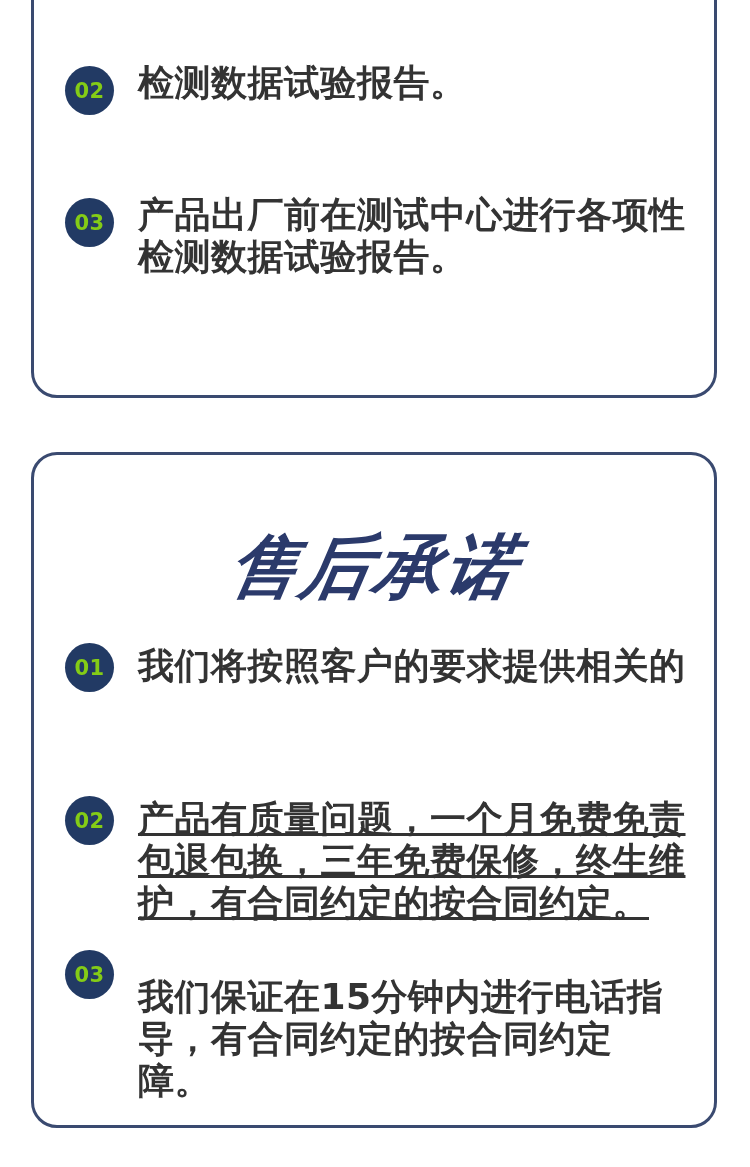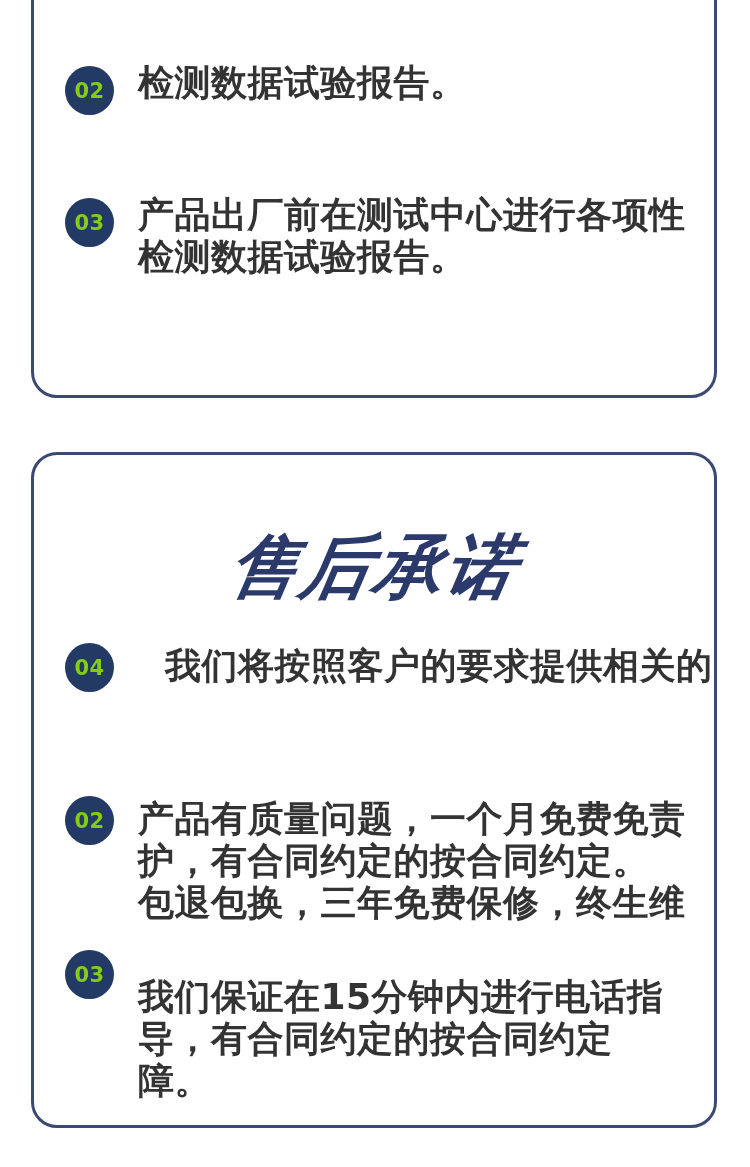--- a/index.html
+++ b/index.html
@@ -64,23 +64,23 @@
   }
 
   
   #cq-badge-1 { left: 31px; top: 115px; }
   #cq-text-1  { top: 111px; }
   #cq-badge-2 { left: 31px; top: 247px; }
   #cq-text-2  { top: 243px; }
 
   
   #ca-badge-1 { left: 31px; top: 188px; }
-  #ca-text-1  { top: 190px; margin-left: 27px; }
+  #ca-text-1  { top: 190px; }
   #ca-badge-2 { left: 31px; top: 341px; }
-  #ca-text-2  { top: 343px; }
+  #ca-text-2  { top: 343px; text-decoration: underline; }
   #ca-badge-3 { left: 31px; top: 495px; }
   #ca-text-3  { top: 521px; }
 </style>
 </head>
 <body>
 
 <div id="page">
 
   <div class="card" id="card-quality">
     <div class="badge" id="cq-badge-1">02</div>
@@ -91,30 +91,30 @@
     <div class="badge" id="cq-badge-2">03</div>
     <div class="item-text" id="cq-text-2">
       <div class="line">产品出厂前在测试中心进行各项性</div>
       <div class="line">检测数据试验报告。</div>
     </div>
   </div>
 
   <div class="card" id="card-aftersales">
     <div class="section-title">售后承诺</div>
 
-    <div class="badge" id="ca-badge-1">04</div>
+    <div class="badge" id="ca-badge-1">01</div>
     <div class="item-text" id="ca-text-1">
       <div class="line">我们将按照客户的要求提供相关的</div>
     </div>
 
     <div class="badge" id="ca-badge-2">02</div>
     <div class="item-text" id="ca-text-2">
       <div class="line">产品有质量问题，一个月免费免责</div>
+      <div class="line">包退包换，三年免费保修，终生维</div>
       <div class="line">护，有合同约定的按合同约定。</div>
-      <div class="line">包退包换，三年免费保修，终生维</div>
     </div>
 
     <div class="badge" id="ca-badge-3">03</div>
     <div class="item-text" id="ca-text-3">
       <div class="line">我们保证在15分钟内进行电话指</div>
       <div class="line">导，有合同约定的按合同约定</div>
       <div class="line">障。</div>
     </div>
   </div>
 

